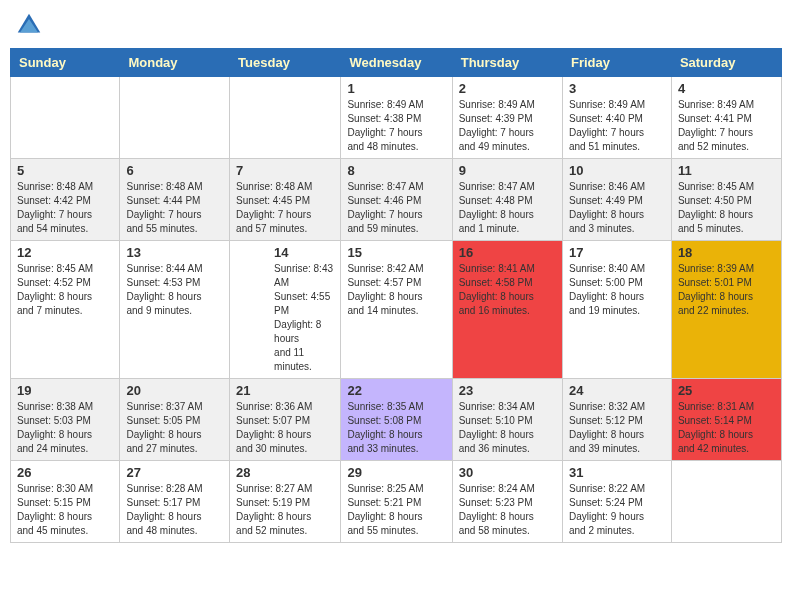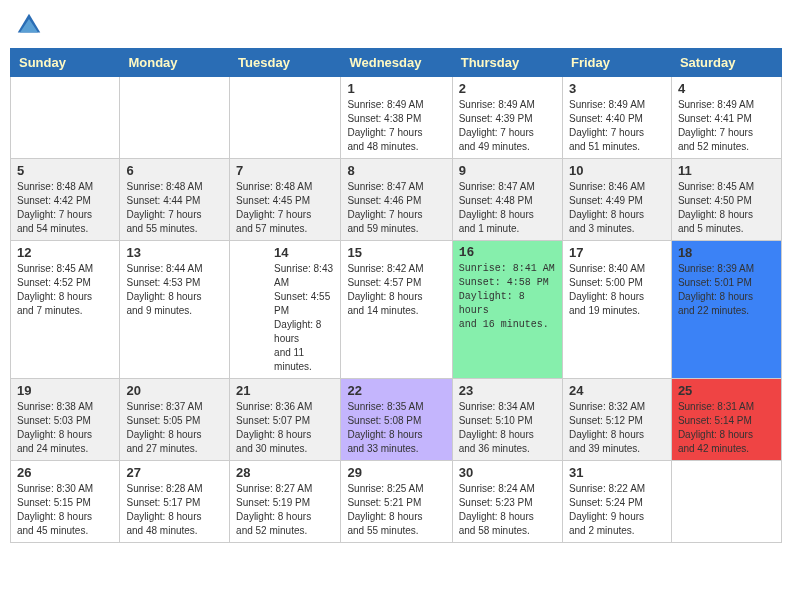--- a/index.html
+++ b/index.html
@@ -238,35 +238,35 @@
 Daylight: 8 hours
 and 11 minutes.</div>
         </td>
         <td style="background: rgb(255, 255, 255);">
           <div class="day-number">15</div>
           <div class="day-info" style="white-space: pre-line;">Sunrise: 8:42 AM
 Sunset: 4:57 PM
 Daylight: 8 hours
 and 14 minutes.</div>
         </td>
-        <td style="background: #86efac; font-family: Liberation Mono, monospace;">
+        <td style="background: #ef4444;">
           <div class="day-number">16</div>
           <div class="day-info" style="white-space: pre-line;">Sunrise: 8:41 AM
 Sunset: 4:58 PM
 Daylight: 8 hours
 and 16 minutes.</div>
         </td>
         <td style="background: rgb(255, 255, 255);">
           <div class="day-number">17</div>
           <div class="day-info" style="white-space: pre-line;">Sunrise: 8:40 AM
 Sunset: 5:00 PM
 Daylight: 8 hours
 and 19 minutes.</div>
         </td>
-        <td style="background: #3b82f6;">
+        <td style="background: #eab308;">
           <div class="day-number">18</div>
           <div class="day-info" style="white-space: pre-line;">Sunrise: 8:39 AM
 Sunset: 5:01 PM
 Daylight: 8 hours
 and 22 minutes.</div>
         </td>
       </tr>
       <tr>
         <td style="background: rgb(240, 240, 240);">
           <div class="day-number">19</div>

